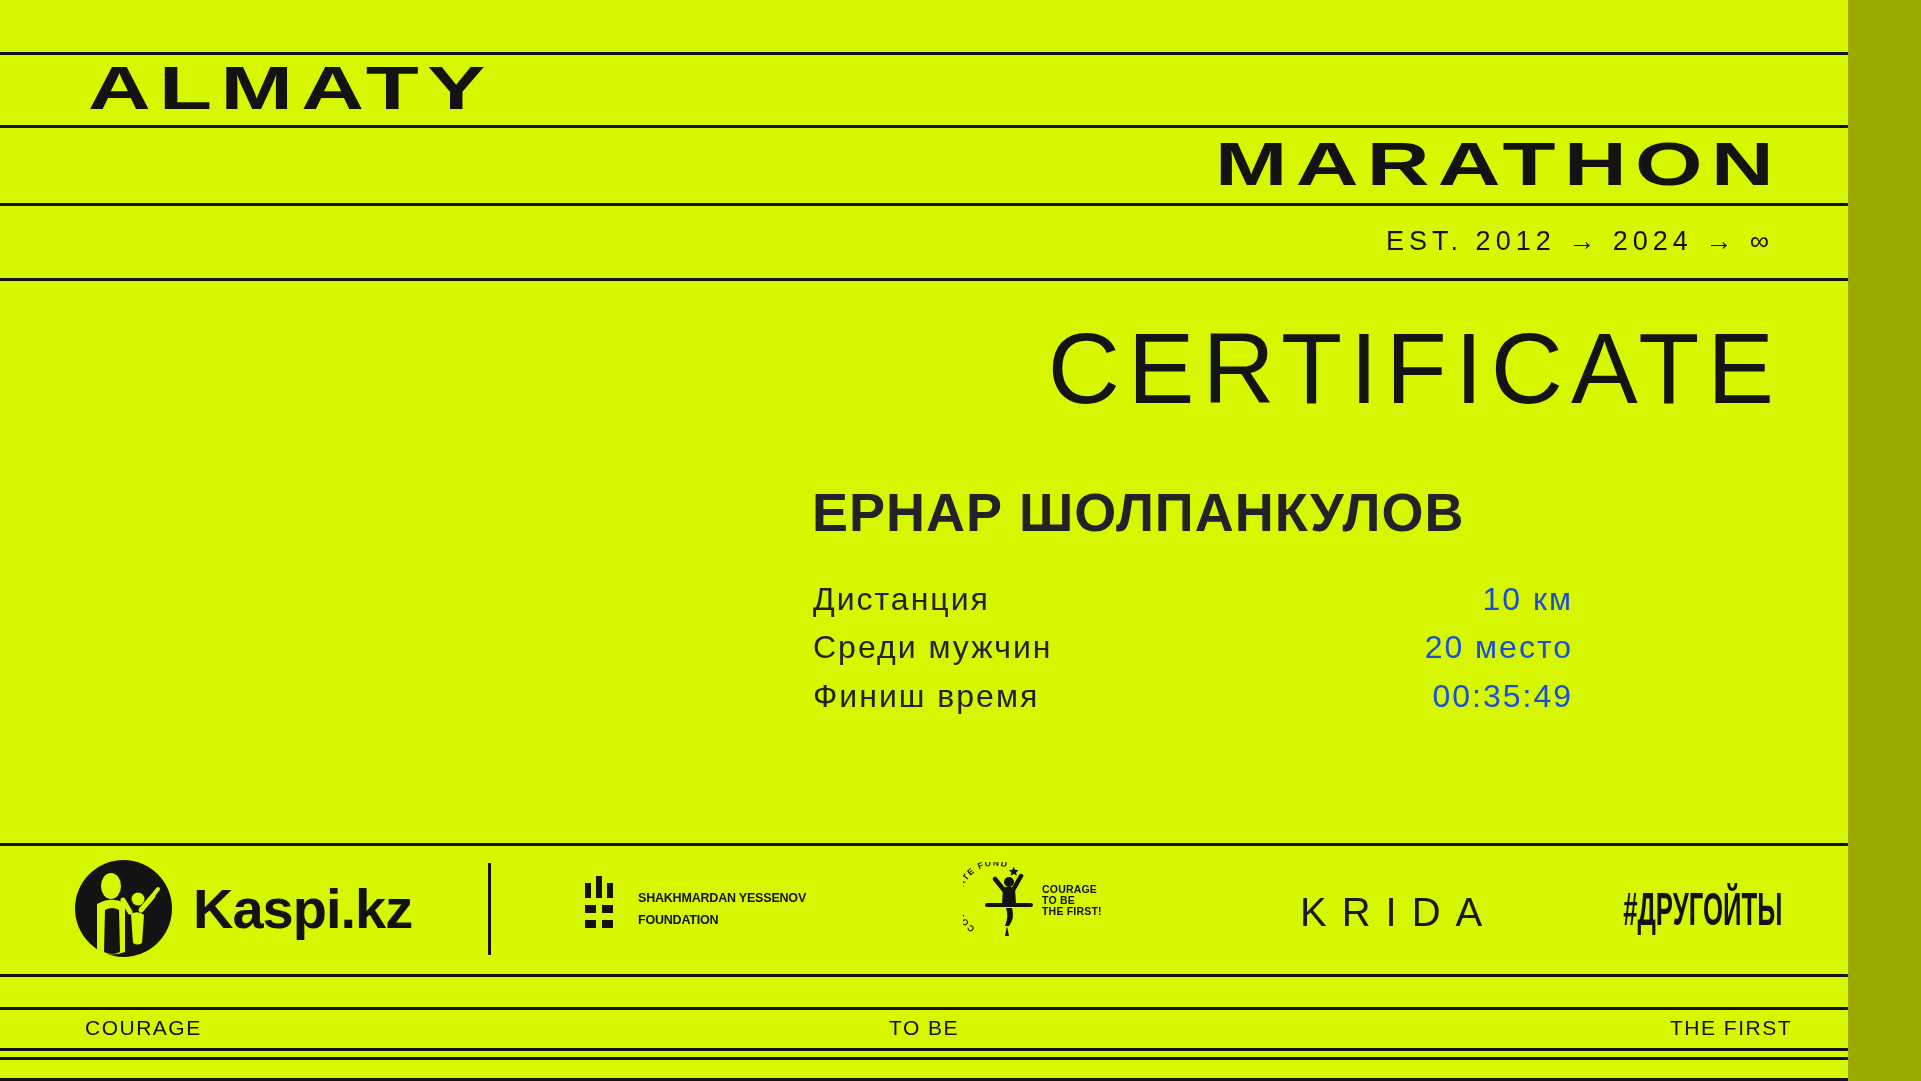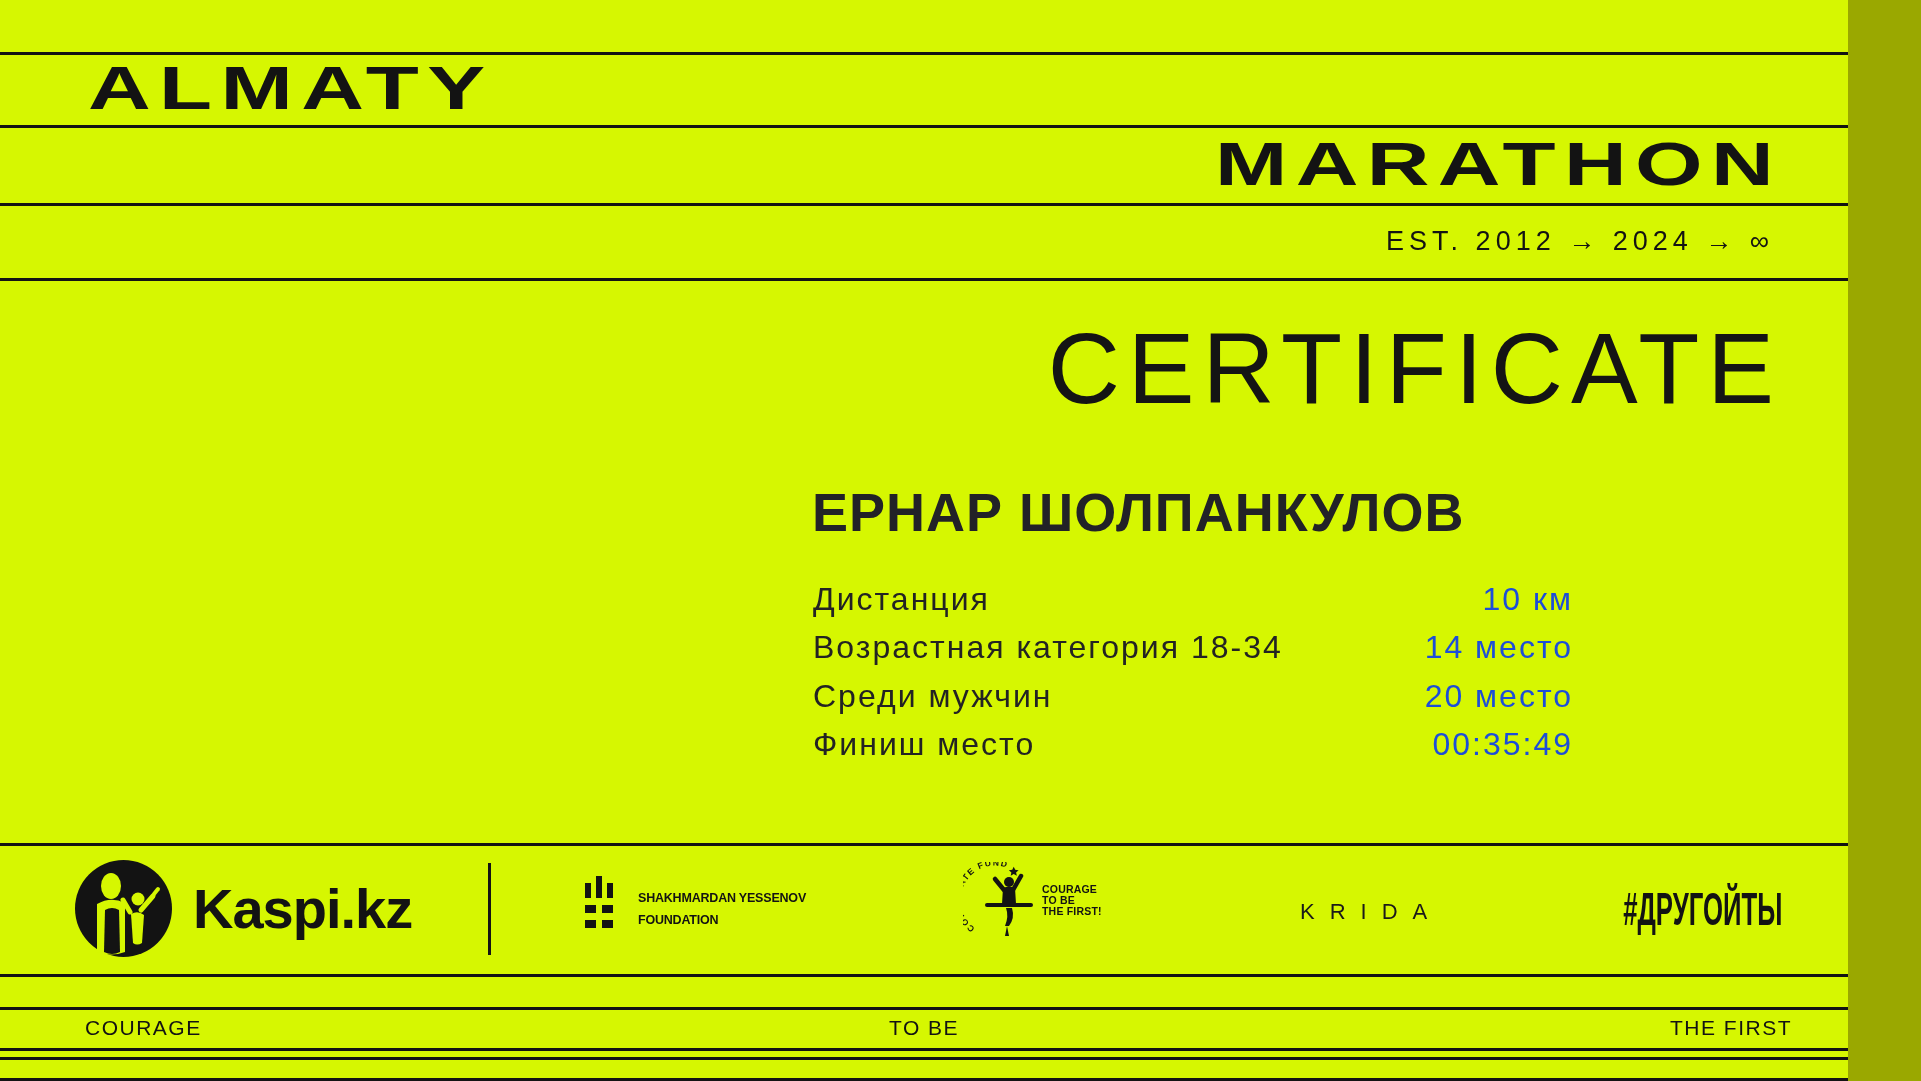--- a/index.html
+++ b/index.html
@@ -58,21 +58,21 @@
     text-transform:uppercase;white-space:nowrap;color:#131313;
   }
   .corp-icon{position:absolute;left:963px;top:862px;}
   .corp-text{
     position:absolute;left:1042px;top:884px;
     font-size:10.5px;font-weight:700;line-height:10.8px;letter-spacing:0.2px;
     text-transform:uppercase;white-space:nowrap;color:#131313;
   }
   .krida{
     position:absolute;left:1300px;top:892px;
-    font-size:22px;font-weight:400;letter-spacing:15px;line-height:40px;white-space:nowrap;
+    font-size:40px;font-weight:400;letter-spacing:15px;line-height:40px;white-space:nowrap;
     color:#1a1a1a;
   }
   .hashtag{
     position:absolute;right:66px;top:886px;
     font-size:46px;font-weight:700;line-height:46px;white-space:nowrap;
     transform:scaleX(0.56);transform-origin:right center;color:#131313;
   }
 
   .slogan{position:absolute;left:0;right:0;top:1013px;height:30px;}
   .slogan span{
@@ -107,32 +107,28 @@
   <div class="cert-title">CERTIFICATE</div>
   <div class="recipient">ЕРНАР ШОЛПАНКУЛОВ</div>
 
   <div class="results">
 
       <div class="result-row">
         <div class="result-label">Дистанция</div>
         <div class="result-value">10 км</div>
       </div>
 
-      <div class="result-row">
-        <div class="result-label">Возрастная категория 18-34</div>
-        <div class="result-value">14 место</div>
-      </div>
 
       <div class="result-row">
         <div class="result-label">Среди мужчин</div>
         <div class="result-value">20 место</div>
       </div>
 
       <div class="result-row">
-        <div class="result-label">Финиш место</div>
+        <div class="result-label">Финиш время</div>
         <div class="result-value">00:35:49</div>
       </div>
     </div>
 
   <span class="kaspi-icon">
     <svg width="97" height="97" viewBox="0 0 97 97">
       <circle cx="48.5" cy="48.5" r="48.5" fill="#131313"></circle>
       <ellipse cx="36" cy="26" rx="10" ry="13" fill="#d6f701"></ellipse>
       <path d="M22,44 Q36,36 50,43 L50,92 Q36,97 22,92 Z" fill="#d6f701"></path>
       <path d="M30,50 Q37,46 44,50 L45,92 Q37,96 29,92 Z" fill="#131313"></path>

